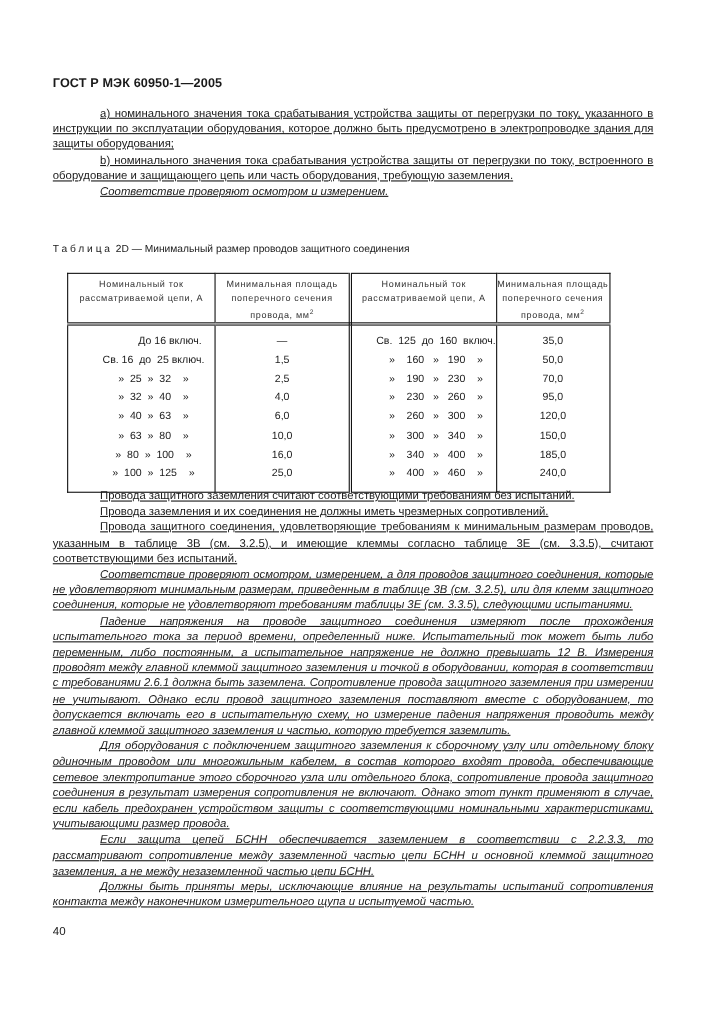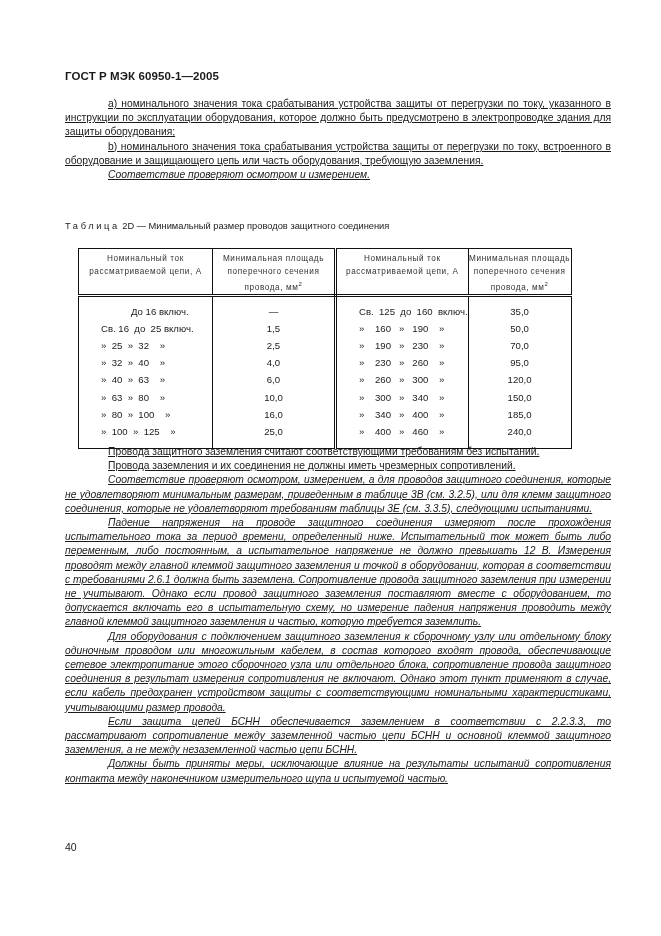--- a/index.html
+++ b/index.html
@@ -1,36 +1,36 @@
 <!DOCTYPE html>
 <html><head>
 <meta charset="utf-8">
 <style>
   html, body { margin:0; padding:0; background:#ffffff; }
   body { width:661px; height:936px; position:relative; overflow:hidden;
          font-family:"Liberation Sans", sans-serif; color:#1a1a1a; }
-  .page { position:absolute; left:17px; top:0; width:555px; height:936px; }
+  .page { position:absolute; left:0; top:0; width:555px; height:936px; }
   .hdr { position:absolute; left:48px; top:70px; font-size:11.5px; font-weight:bold; letter-spacing:0.1px; }
   .txt { position:absolute; left:48px; width:546px; font-size:10.3px; line-height:14.2px; text-align:justify; }
   .txt p { margin:0; text-indent:43px;text-decoration:underline; }
   .txt p.it { font-style:italic; }
   .txt p.nj { text-align:left; }
   .cap { position:absolute; left:48px; top:221px; font-size:9.3px; }
   .cap .sp { letter-spacing:2.6px; }
   table.t { position:absolute; left:61px; top:248px; border-collapse:collapse; font-size:9.6px; }
   table.t td, table.t th { padding:0; }
   .hcell { font-weight:normal; font-size:8.2px; letter-spacing:0.6px; color:#333; line-height:13px; text-align:center; vertical-align:top; padding-top:3px !important; height:38px; }
   .c1 { width:133px; border-left:1.3px solid #111; border-right:1px solid #111; }
   .c2 { width:121px; border-right:3px double #111; }
   .c3 { width:121px; border-right:1px solid #111; }
   .c4 { width:102px; border-right:1.3px solid #111; }
   tr.head th { border-top:1.3px solid #111; border-bottom:3px double #111;text-align:center; }
   tr.body td { vertical-align:top; }
   tr.last td { border-bottom:1.3px solid #111; }
-  .cell { line-height:17.2px; font-size:9.6px; }
+  .cell { line-height:17.2px; font-size:9.6px;text-align:center; }
   .cell .r { white-space:pre; display:block; height:17.2px; }
   .col1 .r { padding-left:22px; }
   .col1 .r.f { padding-left:52px; }
   .col1 .r.s { padding-left:22px; }
   .col3 .r { padding-left:22px; }
   .num { text-align:center; }
   .pn { position:absolute; left:48px; top:841px; font-size:10.5px; }
   sup { font-size:6px; }
 </style>
 </head>
@@ -107,20 +107,21 @@
           <span class="r">240,0</span>
         </div>
       </td>
     </tr>
   </tbody>
     </table>
 
   <div class="txt" style="top:445px;">
     <p class="nj">Провода защитного заземления считают соответствующими требованиям без испытаний.</p>
     <p class="nj">Провода заземления и их соединения не должны иметь чрезмерных сопротивлений.</p>
+    <p>Провода защитного соединения, удовлетворяющие требованиям к минимальным размерам проводов, указанным в таблице 3В (см. 3.2.5), и имеющие клеммы согласно таблице 3Е (см. 3.3.5), считают соответствующими без испытаний.</p>
     <p class="it">Соответствие проверяют осмотром, измерением, а для проводов защитного соединения, которые не удовлетворяют минимальным размерам, приведенным в таблице 3В (см. 3.2.5), или для клемм защитного соединения, которые не удовлетворяют требованиям таблицы 3Е (см. 3.3.5), следующими испытаниями.</p>
     <p class="it">Падение напряжения на проводе защитного соединения измеряют после прохождения испытательного тока за период времени, определенный ниже. Испытательный ток может быть либо переменным, либо постоянным, а испытательное напряжение не должно превышать 12 В. Измерения проводят между главной клеммой защитного заземления и точкой в оборудовании, которая в соответствии с требованиями 2.6.1 должна быть заземлена. Сопротивление провода защитного заземления при измерении не учитывают. Однако если провод защитного заземления поставляют вместе с оборудованием, то допускается включать его в испытательную схему, но измерение падения напряжения проводить между главной клеммой защитного заземления и частью, которую требуется заземлить.</p>
     <p class="it">Для оборудования с подключением защитного заземления к сборочному узлу или отдельному блоку одиночным проводом или многожильным кабелем, в состав которого входят провода, обеспечивающие сетевое электропитание этого сборочного узла или отдельного блока, сопротивление провода защитного соединения в результат измерения сопротивления не включают. Однако этот пункт применяют в случае, если кабель предохранен устройством защиты с соответствующими номинальными характеристиками, учитывающими размер провода.</p>
     <p class="it">Если защита цепей БСНН обеспечивается заземлением в соответствии с 2.2.3.3, то рассматривают сопротивление между заземленной частью цепи БСНН и основной клеммой защитного заземления, а не между незаземленной частью цепи БСНН.</p>
     <p class="it">Должны быть приняты меры, исключающие влияние на результаты испытаний сопротивления контакта между наконечником измерительного щупа и испытуемой частью.</p>
   </div>
 
   <div class="pn">40</div>
 </div>
 

